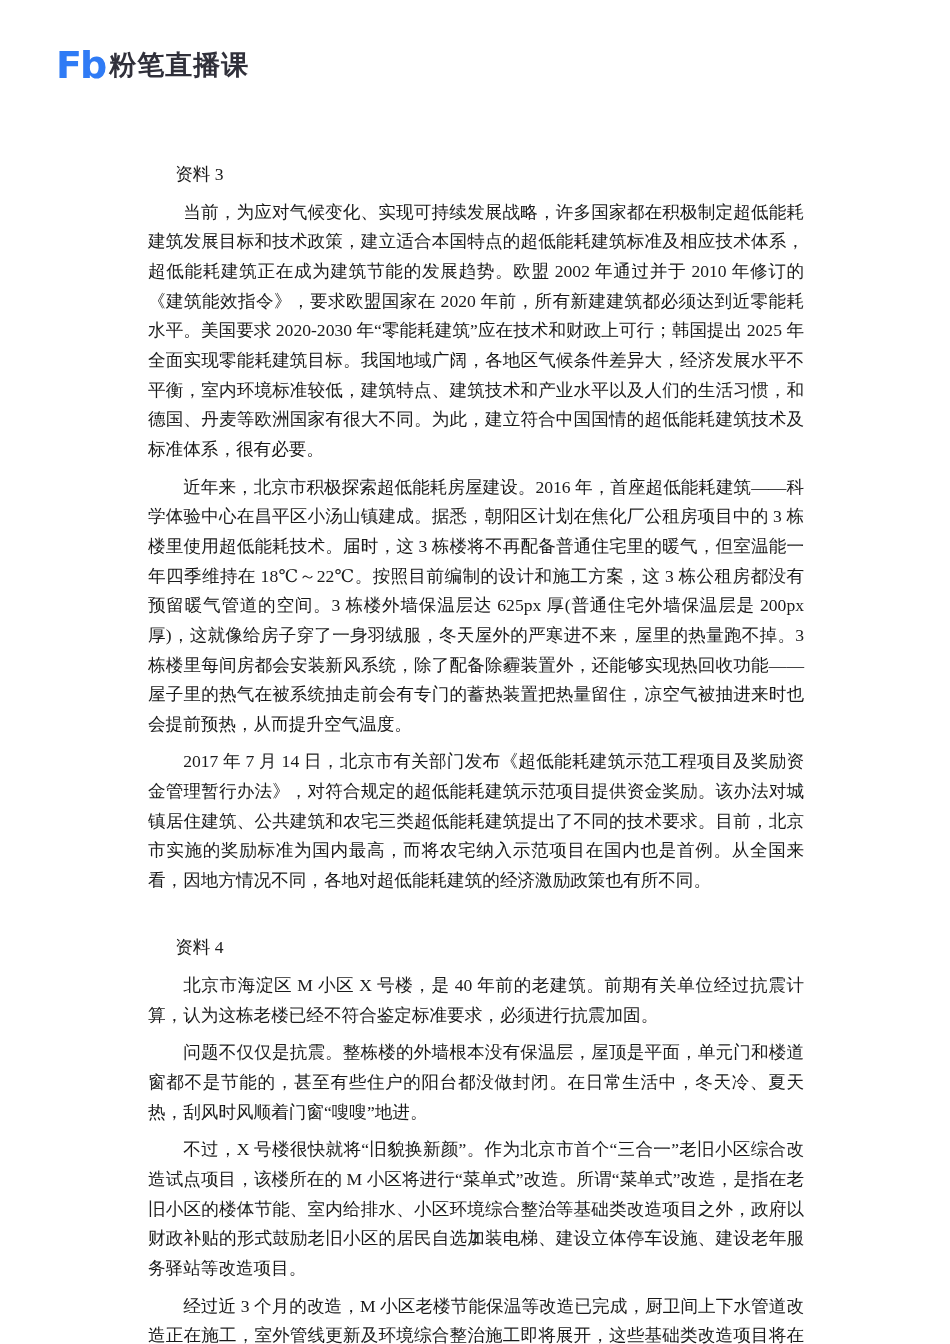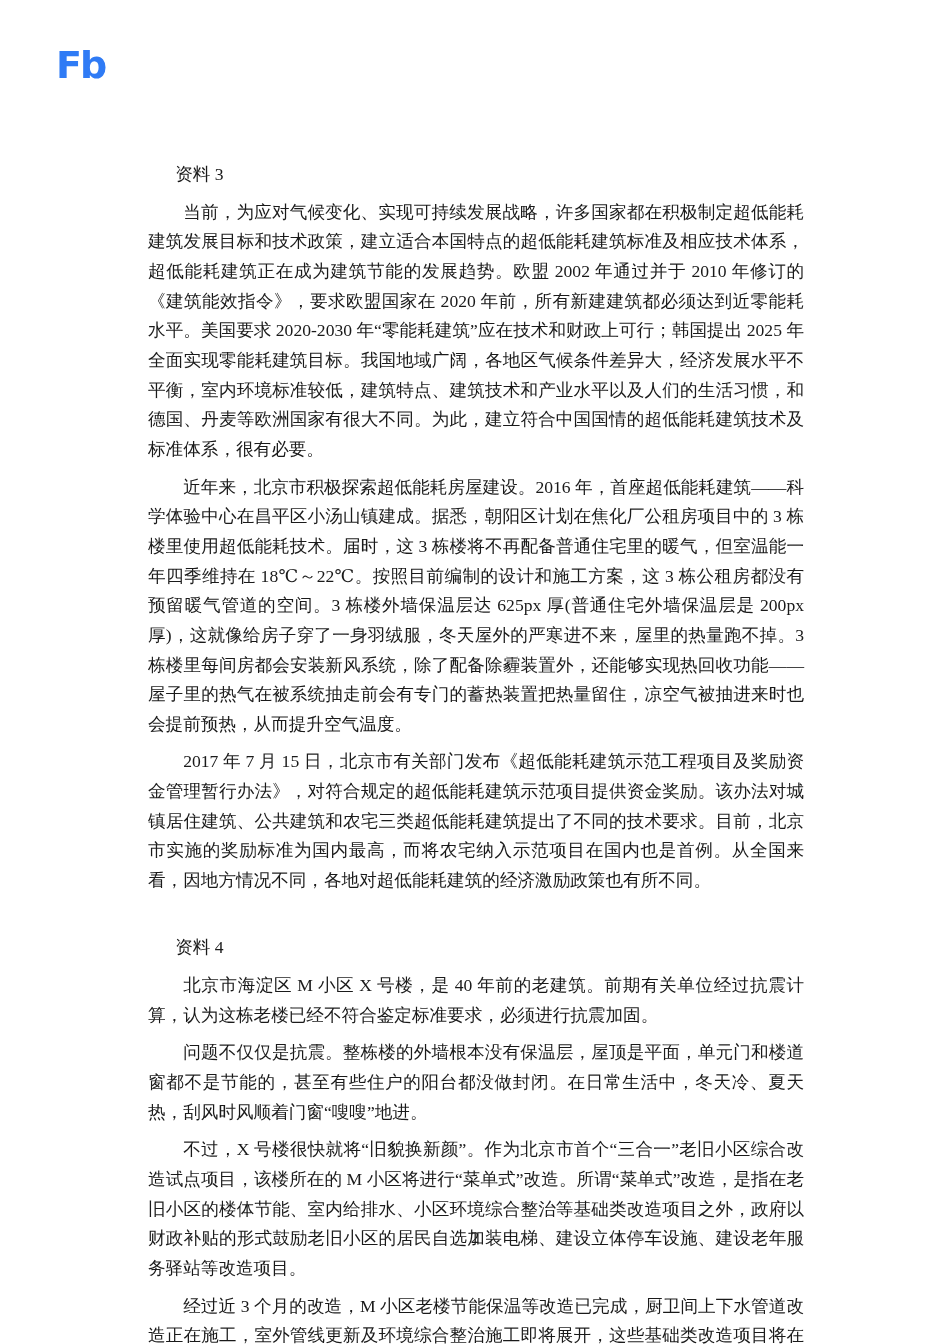--- a/index.html
+++ b/index.html
@@ -67,27 +67,28 @@
     color: #1a1a1a;
   }
 </style>
 </head>
 <body>
 
 <div class="page">
 
   <header class="logo">
     <span class="logo-mark">Fb</span>
+    <span class="logo-text">粉笔直播课</span>
   </header>
 
   <main class="content">
     <div class="heading">资料 3</div>
     <p>当前，为应对气候变化、实现可持续发展战略，许多国家都在积极制定超低能耗建筑发展目标和技术政策，建立适合本国特点的超低能耗建筑标准及相应技术体系，超低能耗建筑正在成为建筑节能的发展趋势。欧盟 2002 年通过并于 2010 年修订的《建筑能效指令》，要求欧盟国家在 2020 年前，所有新建建筑都必须达到近零能耗水平。美国要求 2020-2030 年“零能耗建筑”应在技术和财政上可行；韩国提出 2025 年全面实现零能耗建筑目标。我国地域广阔，各地区气候条件差异大，经济发展水平不平衡，室内环境标准较低，建筑特点、建筑技术和产业水平以及人们的生活习惯，和德国、丹麦等欧洲国家有很大不同。为此，建立符合中国国情的超低能耗建筑技术及标准体系，很有必要。</p>
     <p>近年来，北京市积极探索超低能耗房屋建设。2016 年，首座超低能耗建筑——科学体验中心在昌平区小汤山镇建成。据悉，朝阳区计划在焦化厂公租房项目中的 3 栋楼里使用超低能耗技术。届时，这 3 栋楼将不再配备普通住宅里的暖气，但室温能一年四季维持在 18℃～22℃。按照目前编制的设计和施工方案，这 3 栋公租房都没有预留暖气管道的空间。3 栋楼外墙保温层达 625px 厚(普通住宅外墙保温层是 200px 厚)，这就像给房子穿了一身羽绒服，冬天屋外的严寒进不来，屋里的热量跑不掉。3 栋楼里每间房都会安装新风系统，除了配备除霾装置外，还能够实现热回收功能——屋子里的热气在被系统抽走前会有专门的蓄热装置把热量留住，凉空气被抽进来时也会提前预热，从而提升空气温度。</p>
-    <p>2017 年 7 月 15 日，北京市有关部门发布《超低能耗建筑示范工程项目及奖励资金管理暂行办法》，对符合规定的超低能耗建筑示范项目提供资金奖励。该办法对城镇居住建筑、公共建筑和农宅三类超低能耗建筑提出了不同的技术要求。目前，北京市实施的奖励标准为国内最高，而将农宅纳入示范项目在国内也是首例。从全国来看，因地方情况不同，各地对超低能耗建筑的经济激励政策也有所不同。</p>
+    <p>2017 年 7 月 14 日，北京市有关部门发布《超低能耗建筑示范工程项目及奖励资金管理暂行办法》，对符合规定的超低能耗建筑示范项目提供资金奖励。该办法对城镇居住建筑、公共建筑和农宅三类超低能耗建筑提出了不同的技术要求。目前，北京市实施的奖励标准为国内最高，而将农宅纳入示范项目在国内也是首例。从全国来看，因地方情况不同，各地对超低能耗建筑的经济激励政策也有所不同。</p>
 
     <div class="section-gap"></div>
 
     <div class="heading">资料 4</div>
     <p>北京市海淀区 M 小区 X 号楼，是 40 年前的老建筑。前期有关单位经过抗震计算，认为这栋老楼已经不符合鉴定标准要求，必须进行抗震加固。</p>
     <p>问题不仅仅是抗震。整栋楼的外墙根本没有保温层，屋顶是平面，单元门和楼道窗都不是节能的，甚至有些住户的阳台都没做封闭。在日常生活中，冬天冷、夏天热，刮风时风顺着门窗“嗖嗖”地进。</p>
     <p>不过，X 号楼很快就将“旧貌换新颜”。作为北京市首个“三合一”老旧小区综合改造试点项目，该楼所在的 M 小区将进行“菜单式”改造。所谓“菜单式”改造，是指在老旧小区的楼体节能、室内给排水、小区环境综合整治等基础类改造项目之外，政府以财政补贴的形式鼓励老旧小区的居民自选加装电梯、建设立体停车设施、建设老年服务驿站等改造项目。</p>
     <p>经过近 3 个月的改造，M 小区老楼节能保温等改造已完成，厨卫间上下水管道改造正在施工，室外管线更新及环境综合整治施工即将展开，这些基础类改造项目将在几个月后完工。针对小区活动空间狭窄、老年人上下楼不便、停车难等问题，M 小区计划在楼房的单元门口</p>
   </main>
 

